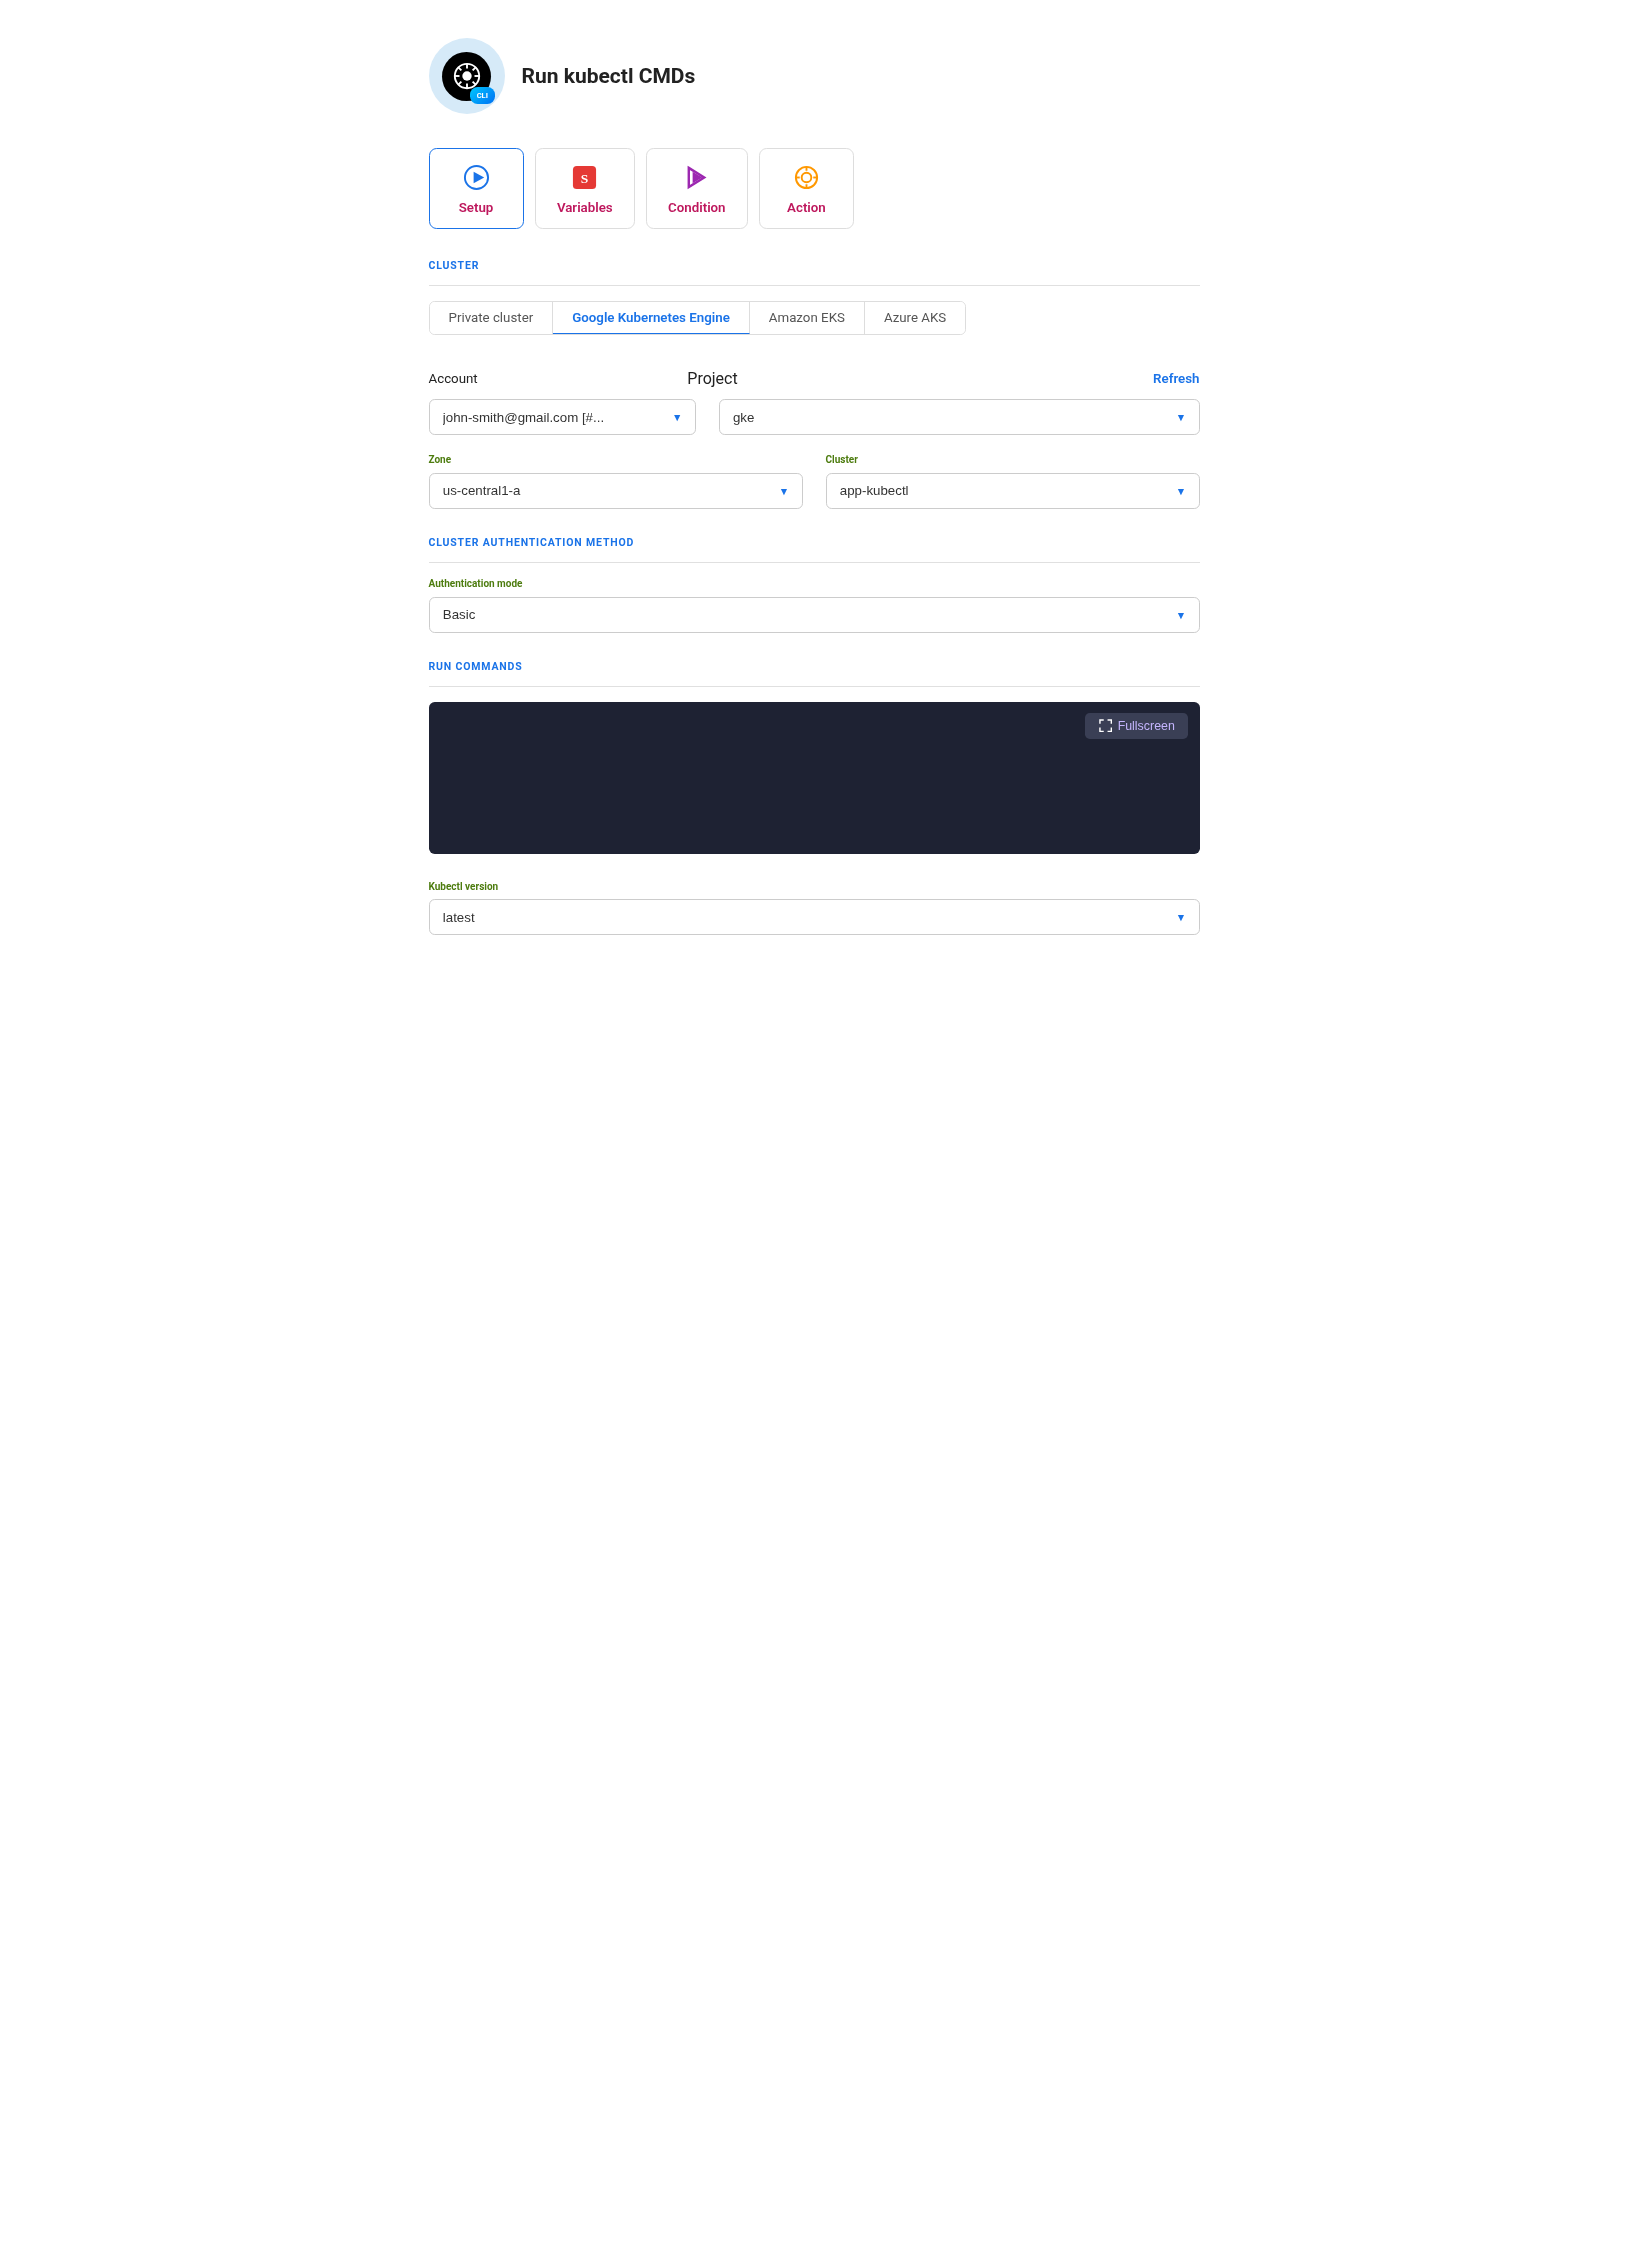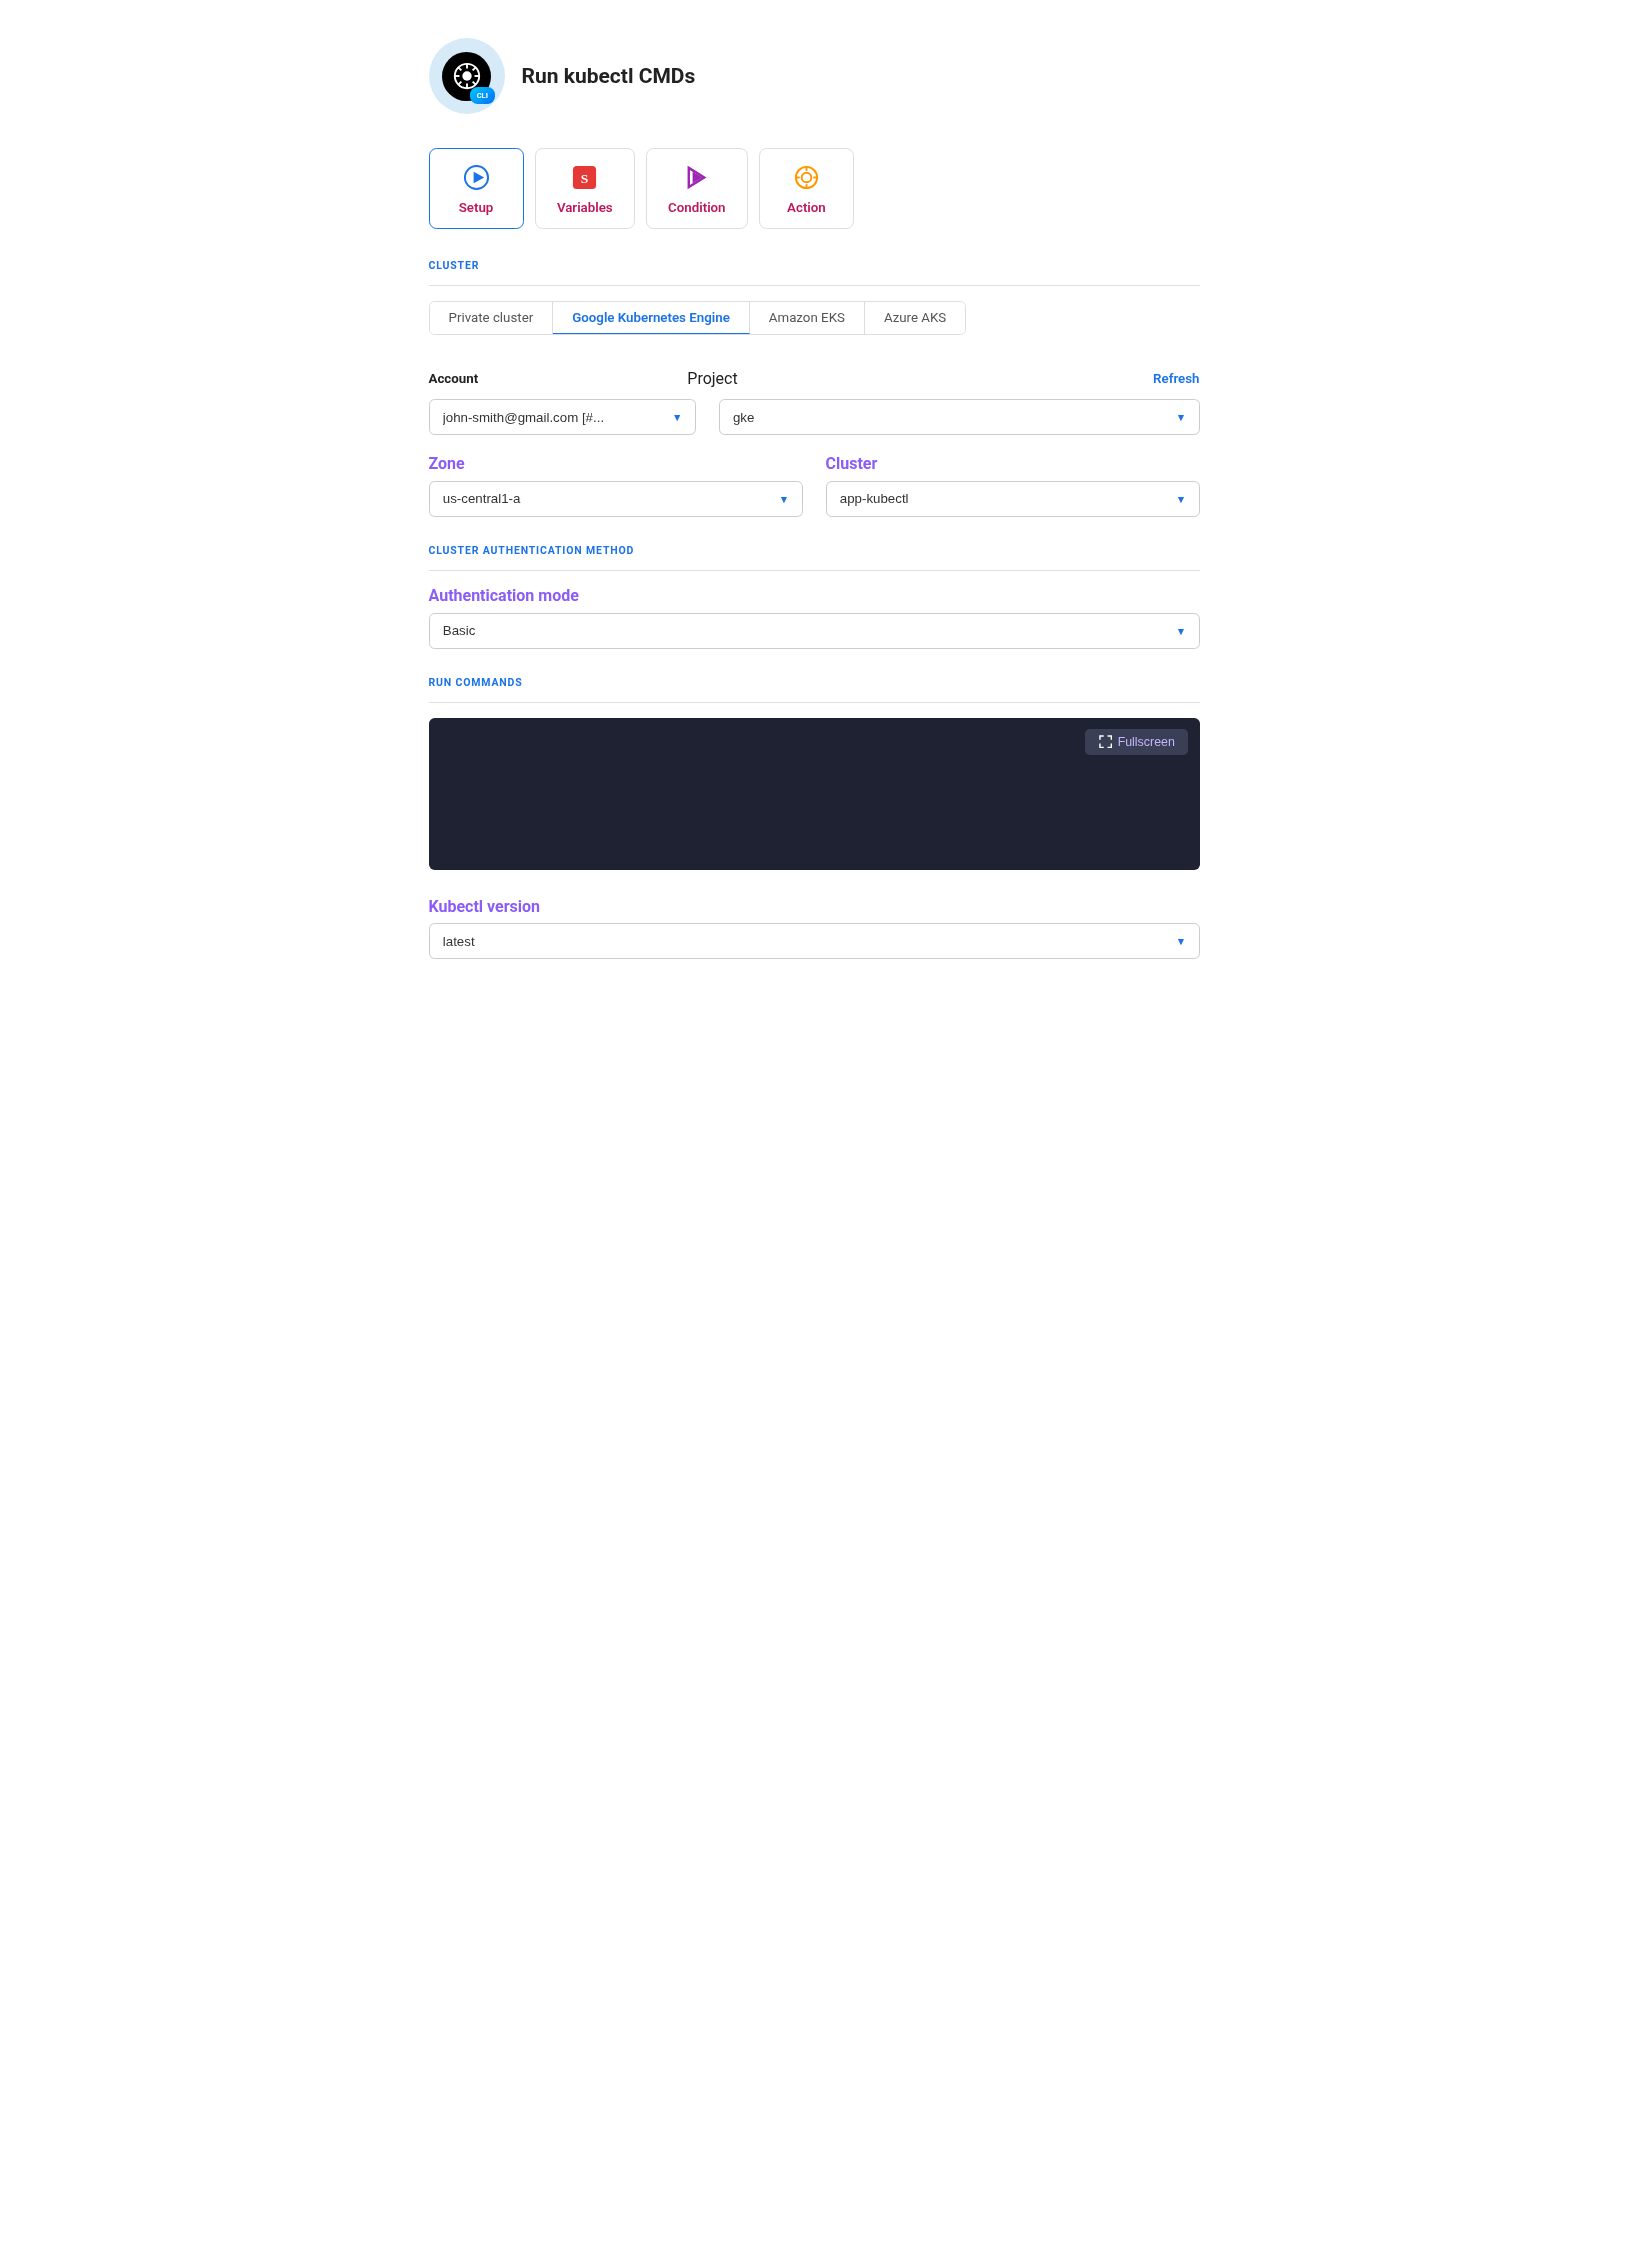--- a/index.html
+++ b/index.html
@@ -152,23 +152,23 @@
       align-items: center;
       margin-bottom: 11.4px;
     }
     .form-group {
       flex: 1;
       display: flex;
       flex-direction: column;
       gap: 7.6px;
     }
     .form-label {
-      font-size: 16px;
+      font-size: 10px;
       font-weight: 700;
-      color: #8b5cf6;
+      color: #4d7c0f;
     }
     .select-wrapper {
       position: relative;
       width: 100%;
     }
     .select-wrapper select {
       width: 100%;
       padding: 9.5px 13.3px;
       border: 1px solid #ccc;
       border-radius: 5.7px;
@@ -314,21 +314,21 @@
     </div>
     <div class="cluster-tab">
       <span>Amazon EKS</span>
     </div>
     <div class="cluster-tab">
       <span>Azure AKS</span>
     </div>
   </div>
 
   <div class="form-row-with-action">
-    <span style="flex:1; font-size:13.3px; font-weight:700;">Account</span>
+    <span style="flex:1; font-size:13.3px; font-weight:400;">Account</span>
     <span style="flex:1.8; font-size:16px; font-weight:400;">Project</span>
     <a class="refresh-link">Refresh</a>
   </div>
   <div class="form-row">
     <div class="form-group">
       <div class="select-wrapper">
         <select>
           <option>john-smith@gmail.com [#...</option>
         </select>
       </div>

